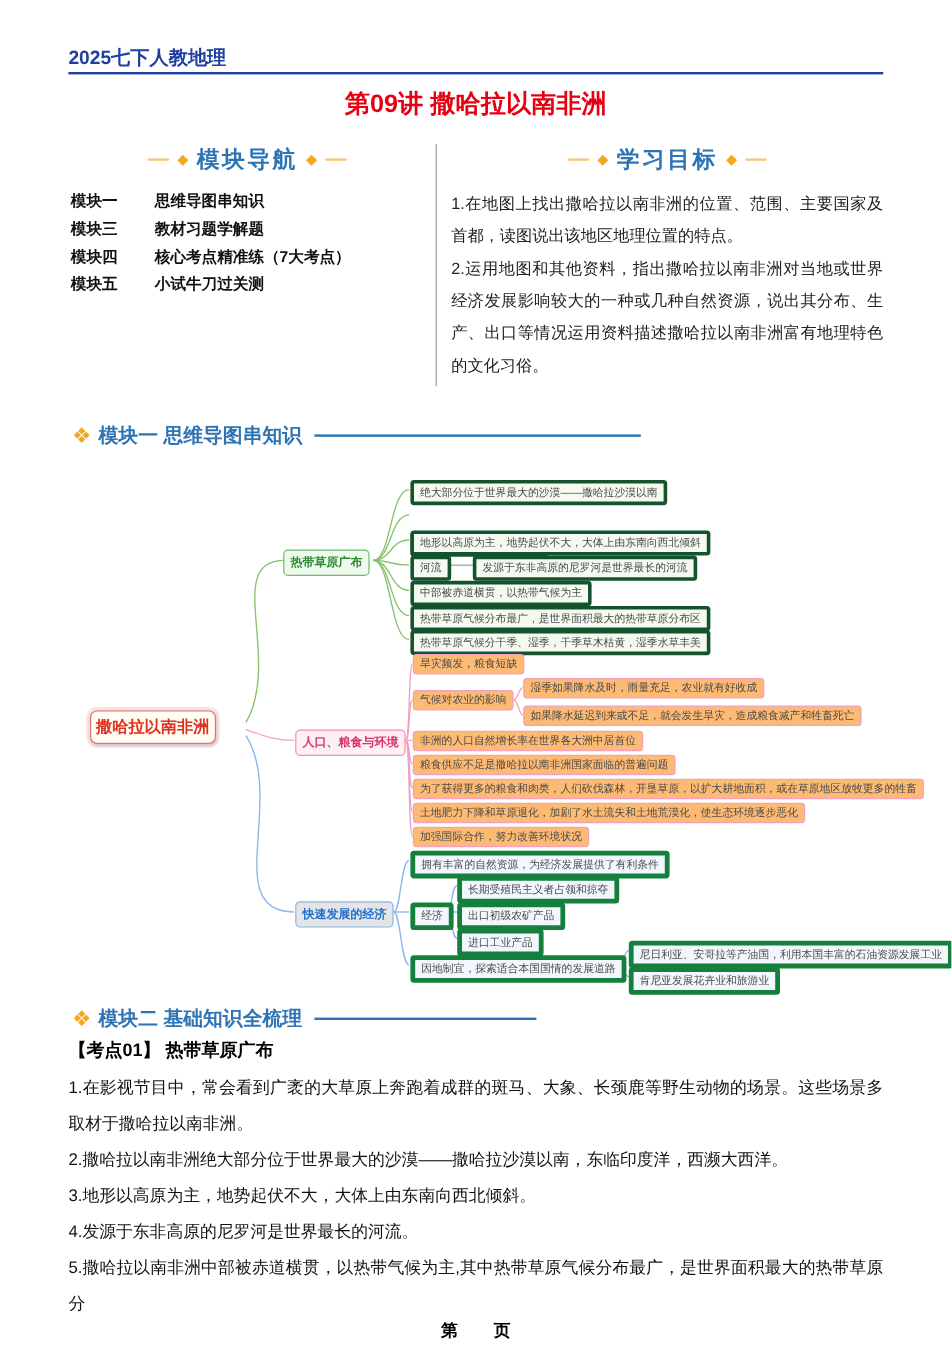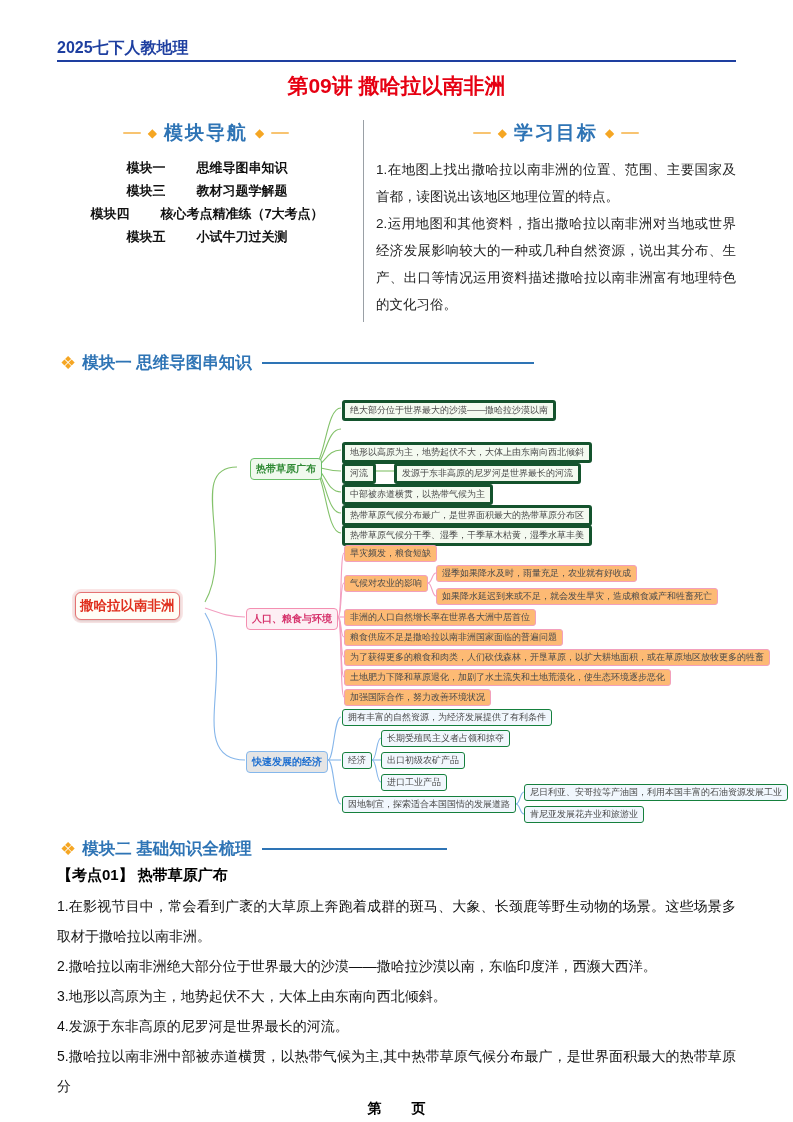--- a/index.html
+++ b/index.html
@@ -15,21 +15,21 @@
   
   .two-col { position:absolute; left:57px; top:106px; width:679px; height:202px; display:flex; }
   .nav-col { width:306px; padding-right:8px; }
   .col-divider { width:1px; background:#9aa0a6; align-self:stretch; }
   .obj-col { flex:1; padding-left:12px; }
   .col-header { display:flex; align-items:center; justify-content:center; gap:7px; margin-bottom:10px; }
   .col-title { color:#2e74b5; font-weight:bold; font-size:19px; letter-spacing:2px; }
   .hdr-diamond { color:#f5a623; font-size:12px; line-height:1; }
   .hdr-line { width:18px; height:2px; background:#f8c471; border-radius:1px; }
   .nav-list { padding-left:2px; }
-  .nav-row { display:flex; font-size:13px; font-weight:bold; color:#111; line-height:23px;justify-content:center; }
+  .nav-row { display:flex; font-size:13px; font-weight:bold; color:#111; line-height:23px; }
   .nav-label { width:54px; flex:none; }
   .nav-text { margin-left:16px; }
   .obj-par { font-size:13.5px; line-height:27px; color:#222; text-align:justify; }
 
   
   .section-head { position:absolute; display:flex; align-items:center; }
   .section-icon { color:#f5a623; font-size:18px; line-height:1; margin-right:6px; }
   .section-title { color:#2e74b5; font-weight:bold; font-size:16.5px; }
   .section-line { height:2px; background:#2e74b5; margin-left:10px; }
 
@@ -38,21 +38,21 @@
   .mm-root { position:absolute; left:75px; top:578px; font-size:13.5px; font-weight:bold; color:#e0301e;
              background:#fffdf6; border:1.5px solid #e57373; border-radius:6px; padding:4px 4px; white-space:nowrap;
              box-shadow:0 0 0 3px rgba(229,115,115,0.18), 0 1px 3px rgba(0,0,0,0.18); }
   .mm-branch { position:absolute; font-size:10px; font-weight:bold; padding:3px 5px; border-radius:4px; white-space:nowrap; background:#fff; }
   .mm-b1 { color:#2f8a34; border:1.3px solid #6abf69; background:#f0f9ee; }
   .mm-b2 { color:#d6336c; border:1.3px solid #f48fb1; background:#fdeff4; }
   .mm-b3 { color:#1e6fd0; border:1.3px solid #84b7ec; background:#e5e5e5; }
   .mm-leaf { position:absolute; font-size:9px; line-height:1.4; padding:1px 5px; border-radius:3px; white-space:nowrap; color:#4a4a4a; background:#fff; }
   .g { border:3px solid #14532d; background:#f4faf0; }
   .p { border:1px solid #f2a0bd; background:#fdba74; }
-  .b { border:1px solid #15803d; background:#f1f7fd; }
+  .b { border:4px solid #15803d; background:#f1f7fd; }
 
   
   .kaodian { position:absolute; left:57px; top:852px; width:679px; }
   .kaodian-heading { font-size:15px; font-weight:bold; color:#000; margin-bottom:6px; }
   .kaodian p { font-size:14px; line-height:30px; color:#111; text-align:justify; }
 
   .footer { position:absolute; left:0; top:1086px; width:100%; display:flex; justify-content:center; gap:30px;
             font-size:14px; font-weight:bold; color:#000; }
 </style>
 </head>
@@ -144,21 +144,21 @@
   </div>
 
   <div class="section-head" style="left:60px; top:338px;">
     <span class="section-icon">❖</span>
     <span class="section-title">模块一 思维导图串知识</span>
     <span class="section-line" style="width:272px;"></span>
   </div>
 
   <div class="mm-root">撒哈拉以南非洲</div>
 
-  <div class="mm-branch mm-b1" style="left:250px; top:444px;">热带草原广布</div>
+  <div class="mm-branch mm-b1" style="left:236px; top:444px;">热带草原广布</div>
   <div class="mm-leaf g" style="left:342px; top:386px;">绝大部分位于世界最大的沙漠——撒哈拉沙漠以南</div>
   <div class="mm-leaf g" style="left:342px; top:429px;">东临印度洋，西濒大西洋</div>
   <div class="mm-leaf g" style="left:342px; top:428px;">地形以高原为主，地势起伏不大，大体上由东南向西北倾斜</div>
   <div class="mm-leaf g" style="left:342px; top:449px;">河流</div>
   <div class="mm-leaf g" style="left:394px; top:449px;">发源于东非高原的尼罗河是世界最长的河流</div>
   <div class="mm-leaf g" style="left:342px; top:470px;">中部被赤道横贯，以热带气候为主</div>
   <div class="mm-leaf g" style="left:342px; top:491px;">热带草原气候分布最广，是世界面积最大的热带草原分布区</div>
   <div class="mm-leaf g" style="left:342px; top:511px;">热带草原气候分干季、湿季，干季草木枯黄，湿季水草丰美</div>
 
   <div class="mm-branch mm-b2" style="left:246px; top:594px;">人口、粮食与环境</div>

